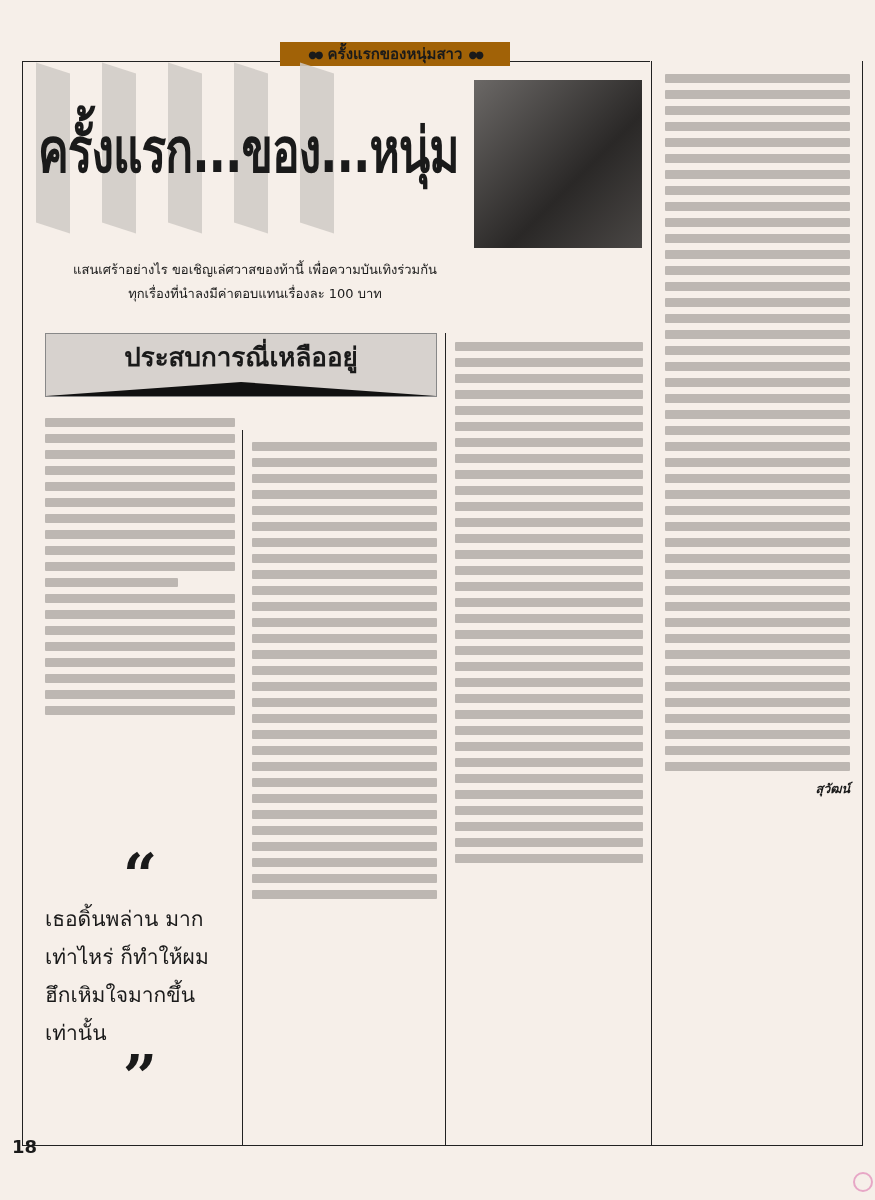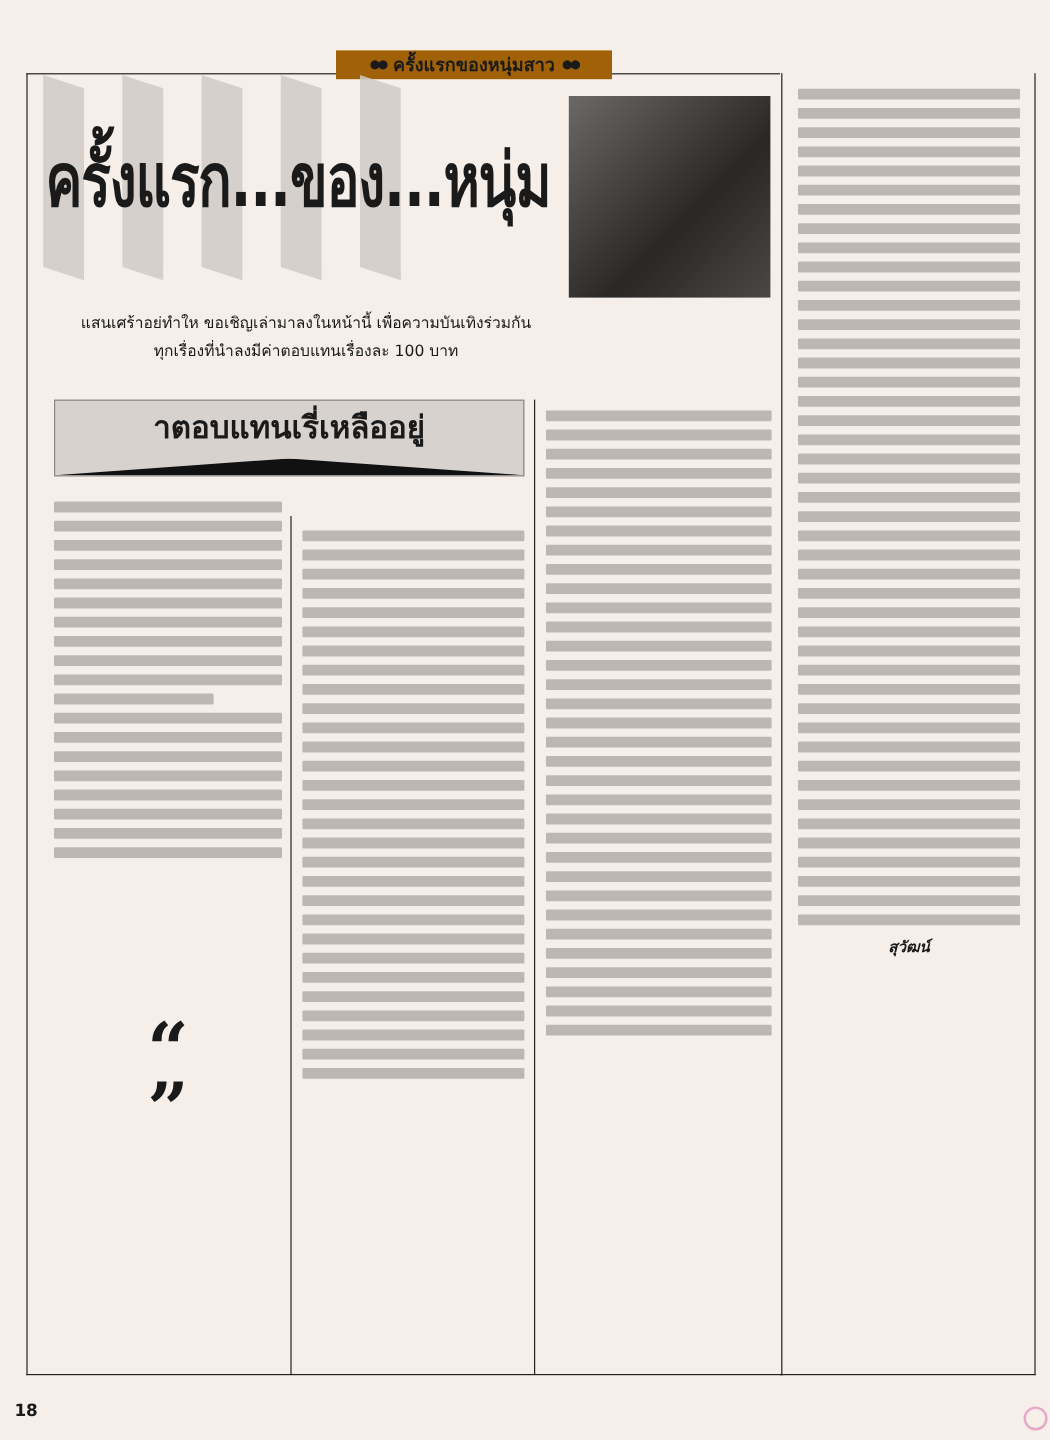--- a/index.html
+++ b/index.html
@@ -15,22 +15,22 @@
     .intro{position:absolute;left:60px;top:258px;width:390px;text-align:center;font-size:13px;line-height:24px;}
     .banner{position:absolute;left:45px;top:333px;width:390px;height:62px;background:#d7d2ce;border:1px solid #888;}
     .banner-text{text-align:center;font-size:26px;font-weight:bold;line-height:46px;}
     .banner-zig{position:absolute;bottom:0;left:0;width:100%;height:14px;background:#111;clip-path:polygon(0 100%,50% 0,100% 100%);}
     .col{position:absolute;font-size:12.5px;line-height:22px;}
     .ph{height:9px;background:#bdb7b2;margin:6px 0 7px 0;border-radius:1px;}
     .ph.short{width:70%;}
     .quote{position:absolute;left:45px;top:850px;width:190px;text-align:center;}
     .qmark{font-size:60px;font-weight:bold;line-height:50px;font-family:"DejaVu Serif",serif;}
     .qtext{font-size:21px;line-height:38px;text-align:left;}
-    .byline{font-style:italic;font-weight:bold;text-align:center;}
-    .pagenum{position:absolute;left:12px;top:1168px;font-size:14px;font-weight:bold;}
+    .byline{font-style:italic;font-weight:bold;text-align:right;}
+    .pagenum{position:absolute;left:12px;top:1136px;font-size:18px;font-weight:bold;}
     .vline{position:absolute;border-left:1.2px solid #222;}
     .logo{position:absolute;left:853px;top:1172px;width:16px;height:16px;border-radius:50%;border:2px solid #e7a7c6;}
   </style>
 </head>
 <body>
 
 <div class="hdr-line"></div>
 <div class="hdr-label">
   <span class="dots">●●</span><span>ครั้งแรกของหนุ่มสาว</span><span class="dots">●●</span>
 </div>
@@ -43,26 +43,26 @@
     <div class="stripe" style="left:66px"></div>
   <div class="stripe" style="left:132px"></div>
     <div class="stripe" style="left:198px"></div>
   <div class="stripe" style="left:264px"></div>
 </div>
 <div class="title">ครั้งแรก...ของ...หนุ่ม ★ สาว</div>
 
 <div class="photo"></div>
 
 <div class="intro">
-  <div>แสนเศร้าอย่ทำให ขอเชิญเล่ามาลงในหน้านี้ เพื่อความบันเทิงร่วมกัน</div>
+  <div>แสนเศร้าอย่างไร ขอเชิญเล่ศวาสของท้านี้ เพื่อความบันเทิงร่วมกัน</div>
   <div>ทุกเรื่องที่นำลงมีค่าตอบแทนเรื่องละ 100 บาท</div>
 </div>
 
 <div class="banner">
-  <div class="banner-text">าตอบแทนเรี่เหลืออยู่</div>
+  <div class="banner-text">ประสบการณี่เหลืออยู่</div>
   <div class="banner-zig"></div>
 </div>
 
 <div class="vline" style="left:242px;top:430px;height:715px;"></div>
 <div class="vline" style="left:445px;top:333px;height:812px;"></div>
 
 <div class="col" style="left:45px;top:412px;width:190px;">
   <div class="ph"></div>
     <div class="ph"></div>
     <div class="ph"></div>
@@ -79,20 +79,21 @@
     <div class="ph"></div>
     <div class="ph"></div>
     <div class="ph"></div>
     <div class="ph"></div>
     <div class="ph"></div>
     <div class="ph"></div>
 </div>
 
 <div class="quote">
   <div class="qmark">“</div>
+  <div class="qtext">เธอดิ้นพล่าน มากเท่าไหร่ ก็ทำให้ผมฮึกเหิมใจมากขึ้น เท่านั้น</div>
   <div class="qmark">”</div>
 </div>
 
 <div class="col" style="left:252px;top:436px;width:185px;">
   <div class="ph"></div>
     <div class="ph"></div>
     <div class="ph"></div>
     <div class="ph"></div>
     <div class="ph"></div>
     <div class="ph"></div>

